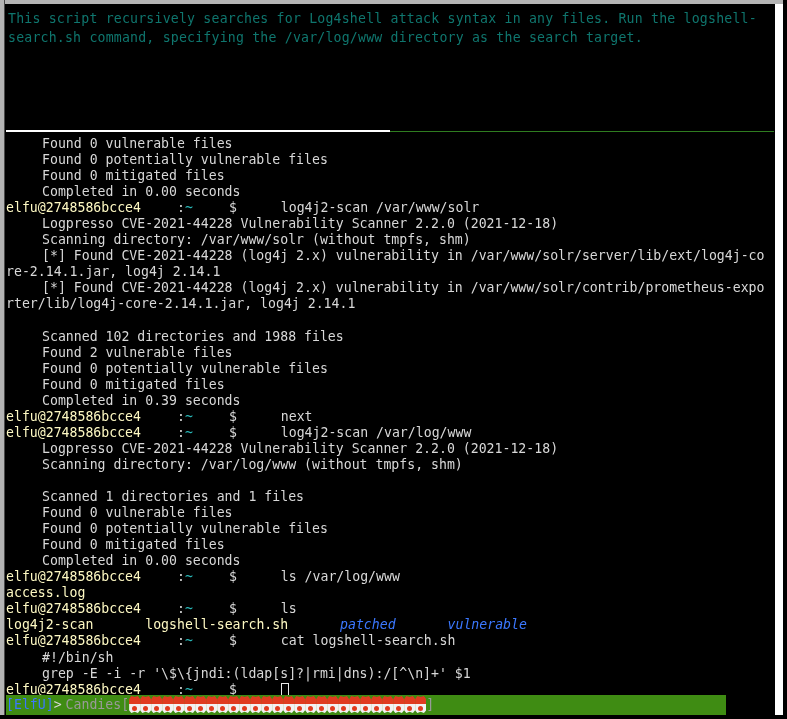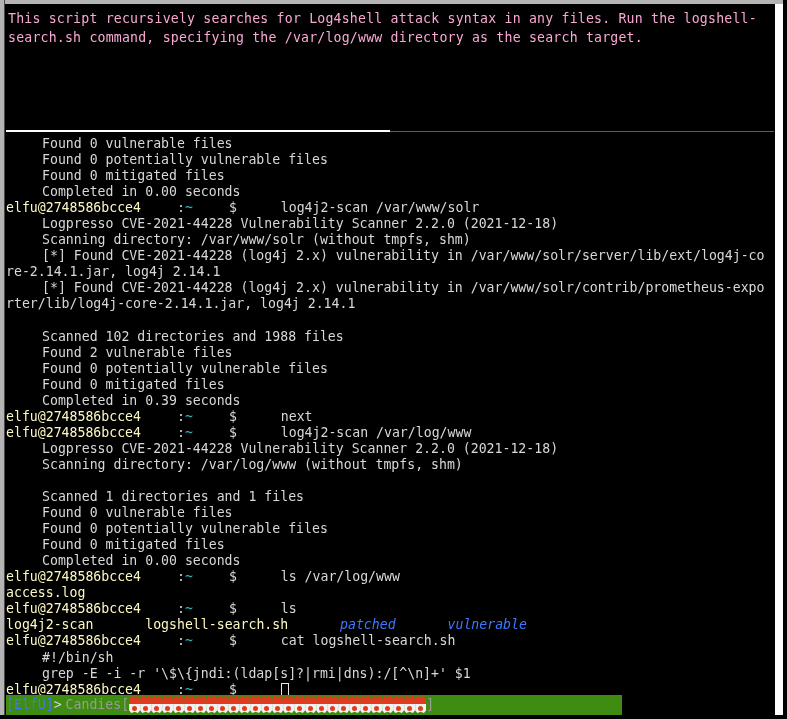--- a/index.html
+++ b/index.html
@@ -51,21 +51,21 @@
     width: 4px; height: 719px;
     background: #000000;
   }
 
   
   .banner {
     position: absolute;
     left: 8px;
     top: 9px;
     width: 766px;
-    color: #f9a8d4;
+    color: #0f766e;
     font-size: 13.2px;
     line-height: 19px;
     letter-spacing: 0.2px;
     white-space: pre-wrap;
     word-break: break-word;
   }
 
   
   .divider {
     position: absolute;
@@ -117,21 +117,21 @@
     border: 1px solid #e8e8e8;
     vertical-align: -2px;
     box-sizing: border-box;
   }
 
   
   .statusbar {
     position: absolute;
     left: 6px;
     bottom: 4px;
-    width: 616px;
+    width: 720px;
     height: 20px;
     background: #3f8c13;
     font-size: 13.2px;
     line-height: 20px;
     white-space: nowrap;
     overflow: hidden;
     color: #b9b9b9;
   }
   .statusbar .sb-elfu { color: #3b78ff; }
   .statusbar .sb-gt   { color: #d8d8d8; }

